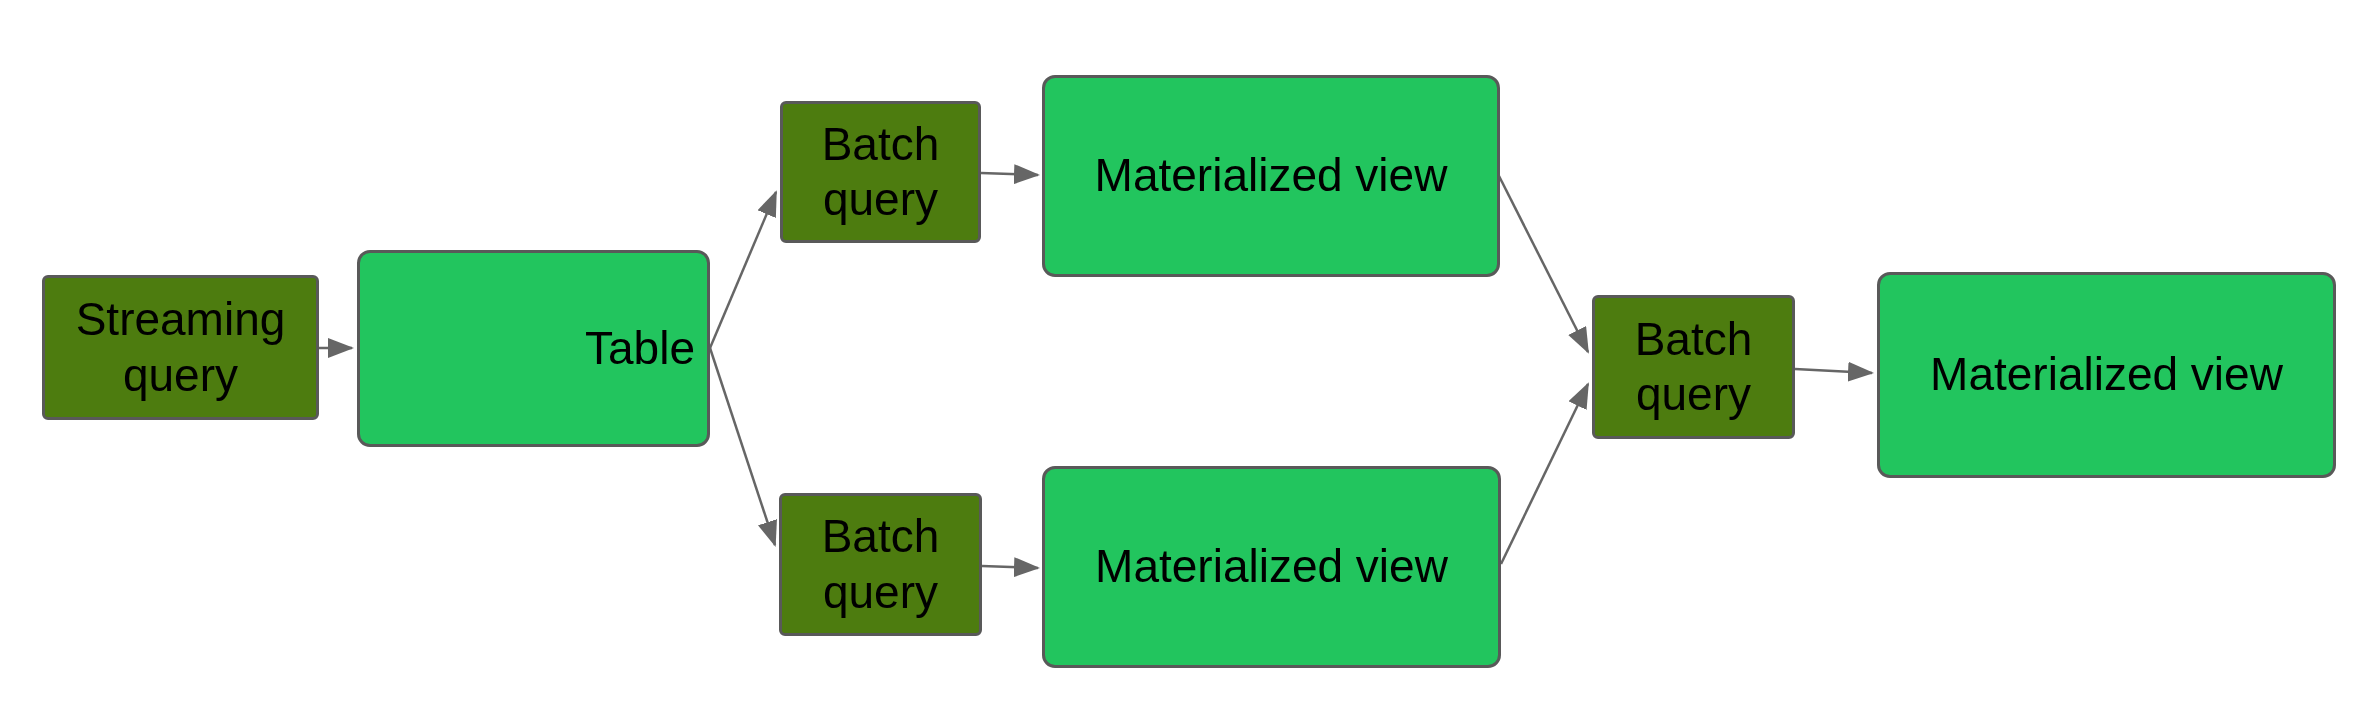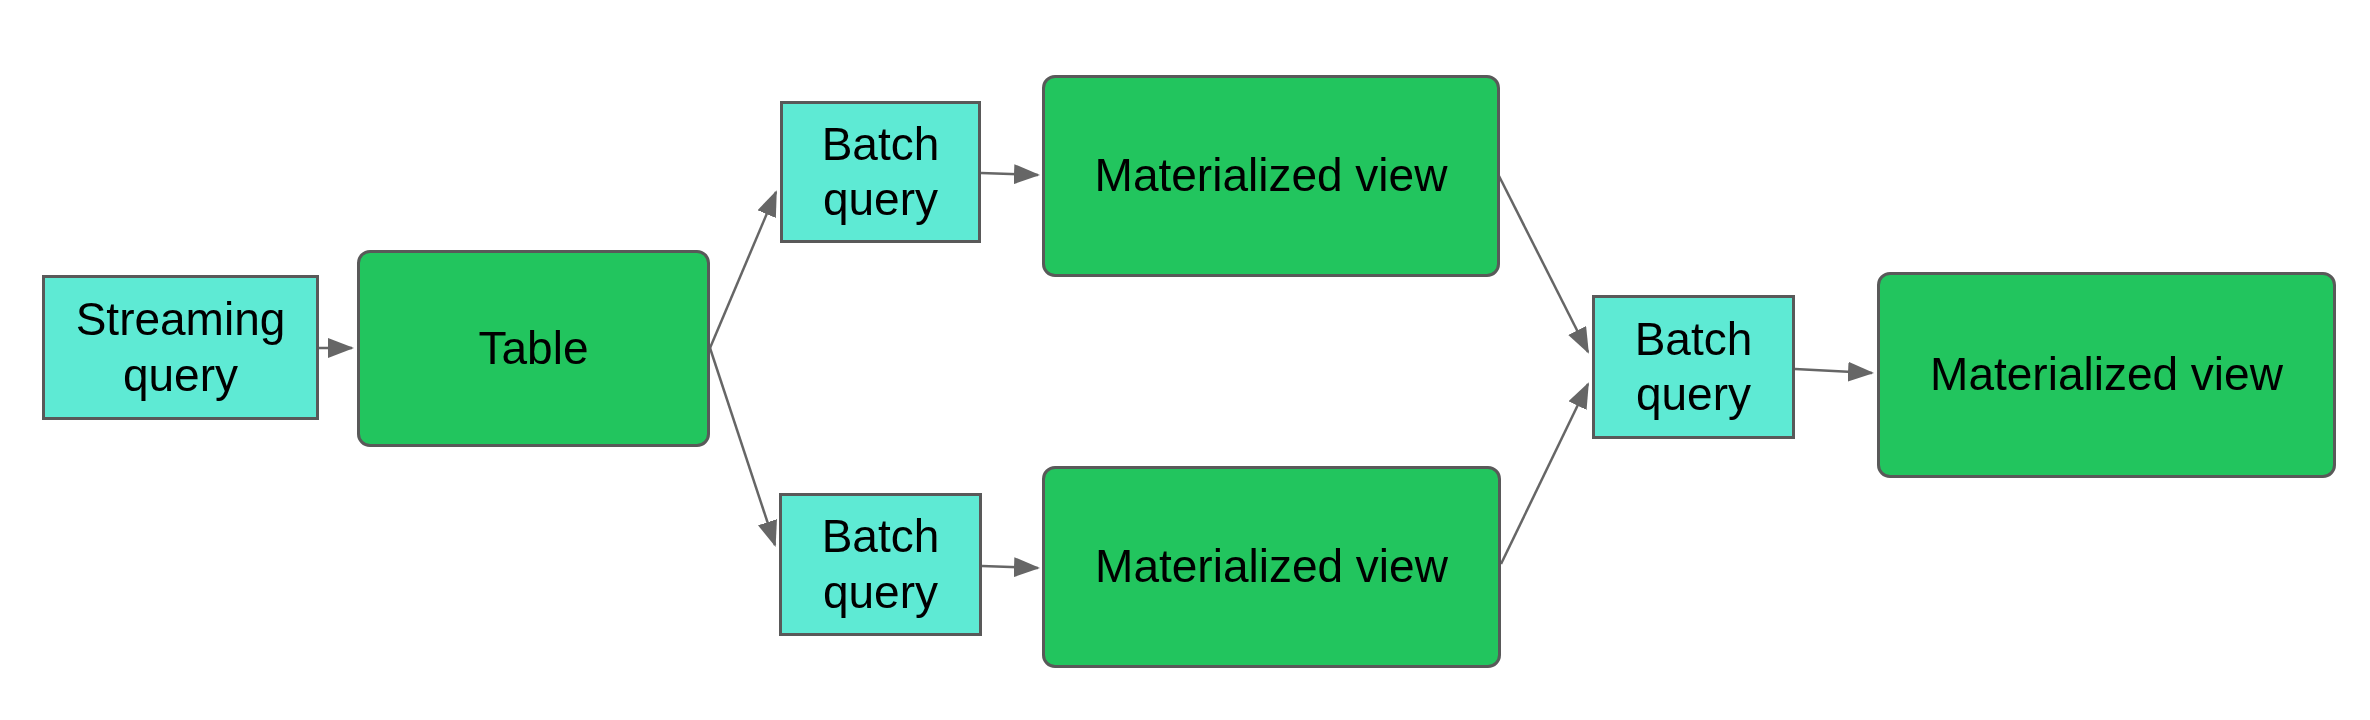--- a/index.html
+++ b/index.html
@@ -30,30 +30,30 @@
     align-items: center;
     justify-content: center;
     text-align: center;
     font-size: 46px;
     line-height: 1.2;
     color: #000000;
     border: 3px solid #595959;
     padding: 0 12px;
   }
   .node--query {
-    background: #5eead4;
-    border-radius: 0;
+    background: #4d7c0f;
+    border-radius: 6px;
   }
   .node--view {
     background: #22c55e;
     border-radius: 13px;
   }
   
   #node-streaming-query      { left: 42px;   top: 275px; width: 277px; height: 145px; }
-  #node-table                { left: 357px;  top: 250px; width: 353px; height: 197px; }
+  #node-table                { left: 357px;  top: 250px; width: 353px; height: 197px; justify-content: flex-end; }
   #node-batch-query-top      { left: 780px;  top: 101px; width: 201px; height: 142px; }
   #node-materialized-view-top{ left: 1042px; top: 75px;  width: 458px; height: 202px; }
   #node-batch-query-bottom   { left: 779px;  top: 493px; width: 203px; height: 143px; }
   #node-materialized-view-bottom { left: 1042px; top: 466px; width: 459px; height: 202px; }
   #node-batch-query-right    { left: 1592px; top: 295px; width: 203px; height: 144px; }
   #node-materialized-view-right  { left: 1877px; top: 272px; width: 459px; height: 206px; }
 </style>
 </head>
 <body>
 

